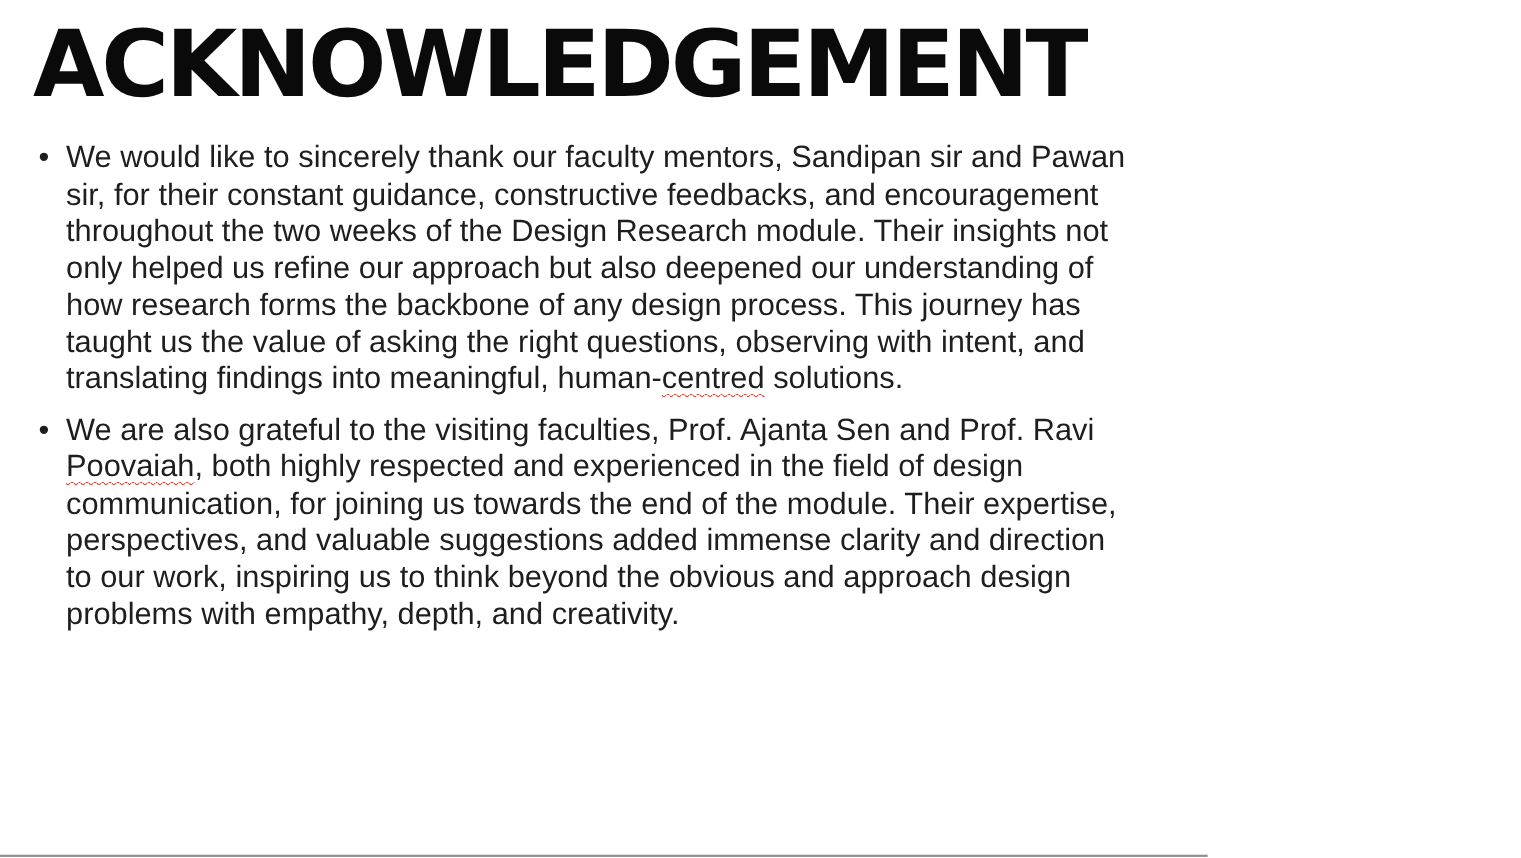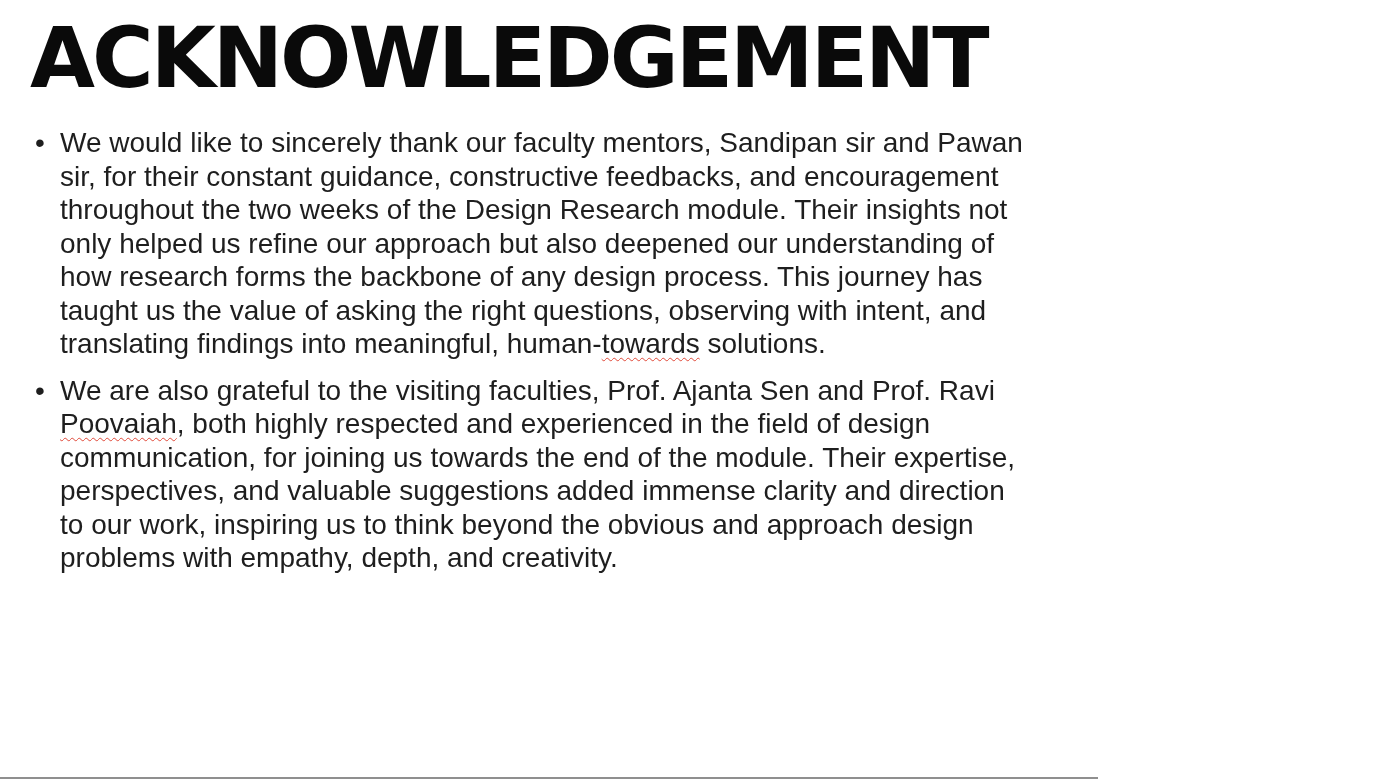--- a/index.html
+++ b/index.html
@@ -83,21 +83,21 @@
 
   <ul class="bullet-list">
     <li class="bullet-item">
       <span class="bullet-marker">•</span>
       <span class="bullet-text">We would like to sincerely thank our faculty mentors, Sandipan sir and Pawan
 sir, for their constant guidance, constructive feedbacks, and encouragement
 throughout the two weeks of the Design Research module. Their insights not
 only helped us refine our approach but also deepened our understanding of
 how research forms the backbone of any design process. This journey has
 taught us the value of asking the right questions, observing with intent, and
-translating findings into meaningful, human-<span class="squiggle">towards</span> solutions.</span>
+translating findings into meaningful, human-<span class="squiggle">centred</span> solutions.</span>
     </li>
     <li class="bullet-item">
       <span class="bullet-marker">•</span>
       <span class="bullet-text">We are also grateful to the visiting faculties, Prof. Ajanta Sen and Prof. Ravi
 <span class="squiggle">Poovaiah</span>, both highly respected and experienced in the field of design
 communication, for joining us towards the end of the module. Their expertise,
 perspectives, and valuable suggestions added immense clarity and direction
 to our work, inspiring us to think beyond the obvious and approach design
 problems with empathy, depth, and creativity.</span>
     </li>

